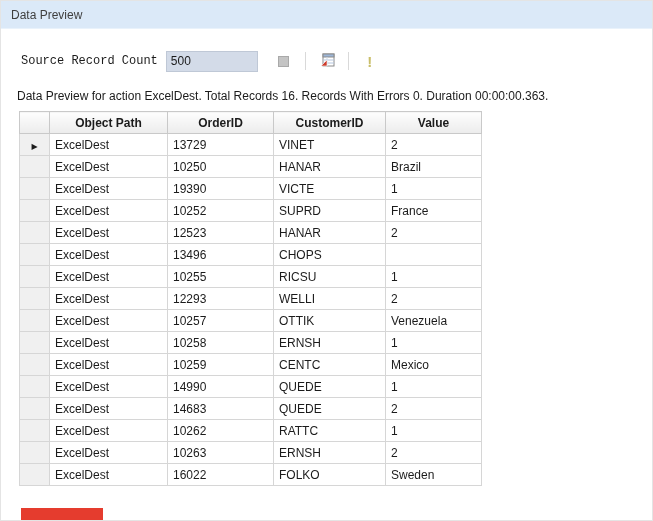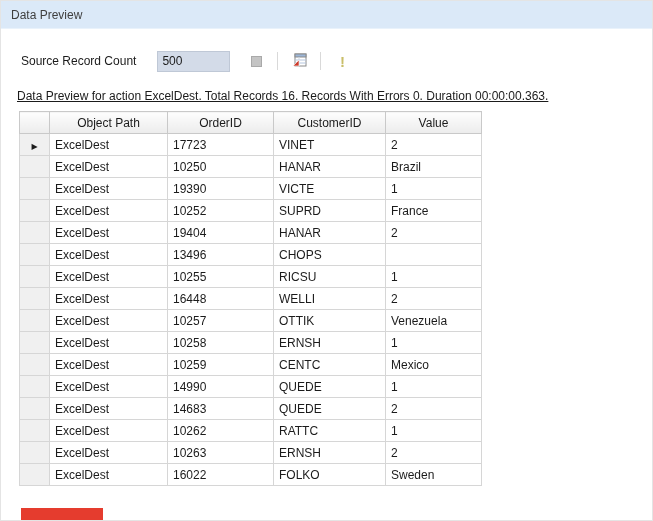--- a/index.html
+++ b/index.html
@@ -15,45 +15,45 @@
   .titlebar {
     height: 28px; background: #dbe9f8;
     display: flex; align-items: center;
     padding: 0 10px; color: #3f3f3f;
     border-bottom: 1px solid #e9f2fb;
   }
   .toolbar {
     display: flex; align-items: center;
     margin: 20px 0 0 20px; height: 24px;
   }
-  .toolbar-label { margin-right: 21px; white-space: nowrap; }
+  .toolbar-label { margin-right: 8px; white-space: nowrap; font-family: Liberation Mono, monospace; }
   .count-input {
-    width: 73px; height: 21px;
+    width: 92px; height: 21px;
     background: #d3dbe8; border: 1px solid #bfc8d6;
     padding: 0 4px; font: inherit; color: #1b1b1b;
   }
   .tb-sep { width: 1px; height: 18px; background: #d9d9d9; margin: 0 9px; }
   .tb-btn {
     width: 24px; height: 22px;
     display: flex; align-items: center; justify-content: center;
     background: transparent; border: none; padding: 0; cursor: default;
   }
   .tb-btn:first-of-type { margin-left: 14px; }
   .stop-sq { width: 11px; height: 11px; background: #c4c4c4; border: 1px solid #a9a9a9; display: inline-block; }
   .excl { font-weight: bold; font-size: 15px; color: #c9be69; line-height: 1; }
-  .status { margin: 16px 0 0 16px; white-space: nowrap; text-decoration: underline; }
+  .status { margin: 16px 0 0 16px; white-space: nowrap; }
   table.grid { border-collapse: collapse; margin: 8px 0 0 18px; table-layout: fixed; }
   .grid th, .grid td {
     border: 1px solid #d6d6d6; height: 22px;
     padding: 0 5px; overflow: hidden; white-space: nowrap;
     font-weight: normal;
   }
   .grid th {
     background: linear-gradient(#fdfdfd, #ececec);
-    border-color: #c9c9c9; text-align: center; color: #1b1b1b;
+    border-color: #c9c9c9; text-align: center; color: #1b1b1b; font-weight: bold;
   }
   .grid td { text-align: left; background: #ffffff; }
   .sel-cell { background: #f0f0f0 !important; text-align: center !important; padding: 0 !important; }
   th.sel-cell { background: linear-gradient(#fdfdfd, #ececec) !important; }
   .row-arrow { font-size: 8px; color: #1b1b1b; }
   .red-marker { position: absolute; left: 20px; bottom: 0; width: 82px; height: 12px; background: #e53c2e; }
 </style>
 </head>
 <body>
 
@@ -100,21 +100,21 @@
       <th>Object Path</th>
       <th>OrderID</th>
       <th>CustomerID</th>
       <th>Value</th>
     </tr>
   </thead>
   <tbody>
       <tr>
         <td class="sel-cell"><span class="row-arrow">▶</span></td>
         <td>ExcelDest</td>
-        <td>17723</td>
+        <td>13729</td>
         <td>VINET</td>
         <td>2</td>
       </tr>
       <tr>
         <td class="sel-cell"></td>
         <td>ExcelDest</td>
         <td>10250</td>
         <td>HANAR</td>
         <td>Brazil</td>
       </tr>
@@ -128,42 +128,42 @@
       <tr>
         <td class="sel-cell"></td>
         <td>ExcelDest</td>
         <td>10252</td>
         <td>SUPRD</td>
         <td>France</td>
       </tr>
       <tr>
         <td class="sel-cell"></td>
         <td>ExcelDest</td>
-        <td>19404</td>
+        <td>12523</td>
         <td>HANAR</td>
         <td>2</td>
       </tr>
       <tr>
         <td class="sel-cell"></td>
         <td>ExcelDest</td>
         <td>13496</td>
         <td>CHOPS</td>
         <td></td>
       </tr>
       <tr>
         <td class="sel-cell"></td>
         <td>ExcelDest</td>
         <td>10255</td>
         <td>RICSU</td>
         <td>1</td>
       </tr>
       <tr>
         <td class="sel-cell"></td>
         <td>ExcelDest</td>
-        <td>16448</td>
+        <td>12293</td>
         <td>WELLI</td>
         <td>2</td>
       </tr>
       <tr>
         <td class="sel-cell"></td>
         <td>ExcelDest</td>
         <td>10257</td>
         <td>OTTIK</td>
         <td>Venezuela</td>
       </tr>

